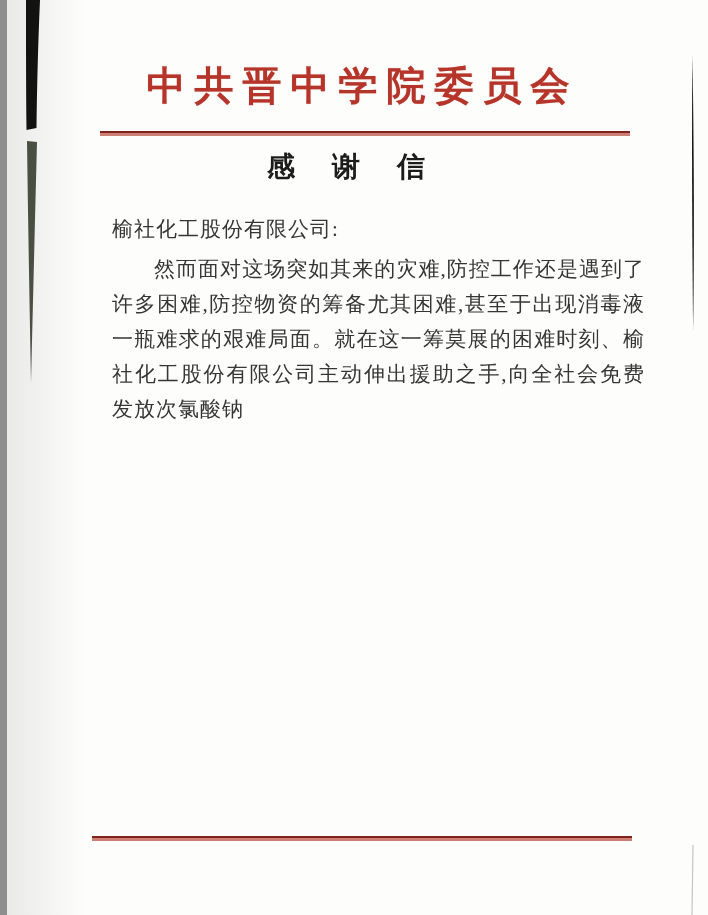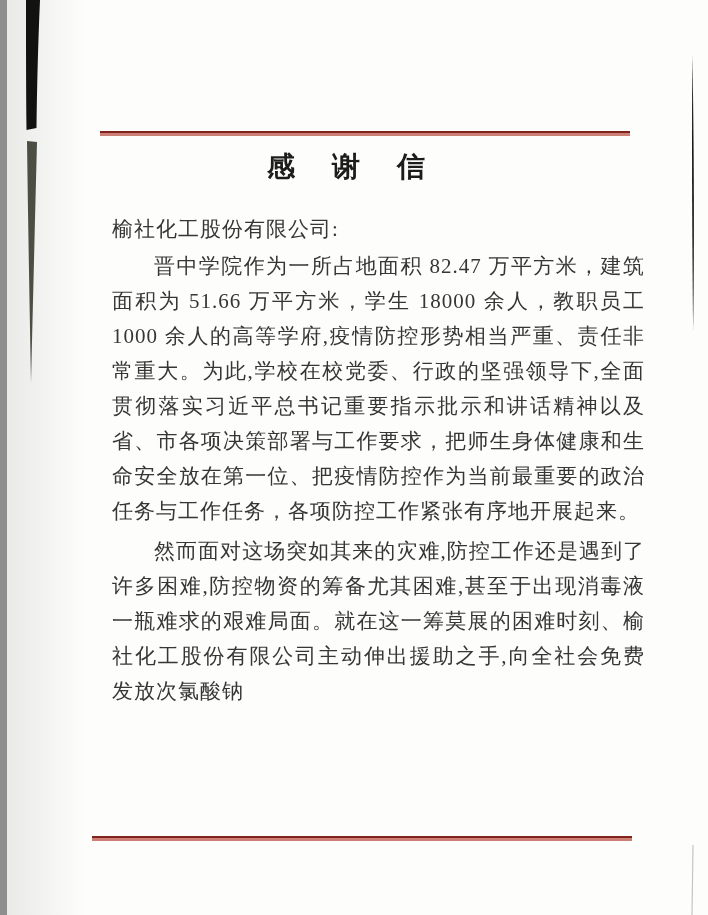--- a/index.html
+++ b/index.html
@@ -104,25 +104,25 @@
 
     <path d="M26,0 L40,0 C38,45 37,90 36.5,128 L26.5,130 C26,85 26,40 26,0 Z" fill="#121210"></path>
 
     <path d="M27,141 L37,142 C35,220 33,300 31,383 C29.5,300 28,220 27,141 Z" fill="#3c4034" opacity="0.92"></path>
 
     <path d="M692.4,55 C693.9,140 694.5,240 693.1,330 C692.2,240 691.6,140 692.4,55 Z" fill="#1a1a1a"></path>
 
     <line x1="693" y1="845" x2="692" y2="915" stroke="#aeaeae" stroke-width="1.2" opacity="0.7"></line>
   </svg>
 
+  <div class="letterhead">中共晋中学院委员会</div>
   <div class="rule header-rule"></div>
 
   <div class="letter-title">感 谢 信</div>
 
   <div class="letter-body">
     <p class="salutation">榆社化工股份有限公司:</p>
-    <p class="para">晋中学院作为一所占地面积 82.47 万平方米，建筑面积为 51.66 万平方米，学生 18000 余人，教职员工 1000 余人的高等学府,疫情防控形势相当严重、责任非常重大。为此,学校在校党委、行政的坚强领导下,全面贯彻落实习近平总书记重要指示批示和讲话精神以及省、市各项决策部署与工作要求，把师生身体健康和生命安全放在第一位、把疫情防控作为当前最重要的政治任务与工作任务，各项防控工作紧张有序地开展起来。</p>
     <p class="para gap-before">然而面对这场突如其来的灾难,防控工作还是遇到了许多困难,防控物资的筹备尤其困难,甚至于出现消毒液一瓶难求的艰难局面。就在这一筹莫展的困难时刻、榆社化工股份有限公司主动伸出援助之手,向全社会免费发放次氯酸钠</p>
   </div>
 
   <div class="rule footer-rule"></div>
 
 </div>
 
 </body></html>

